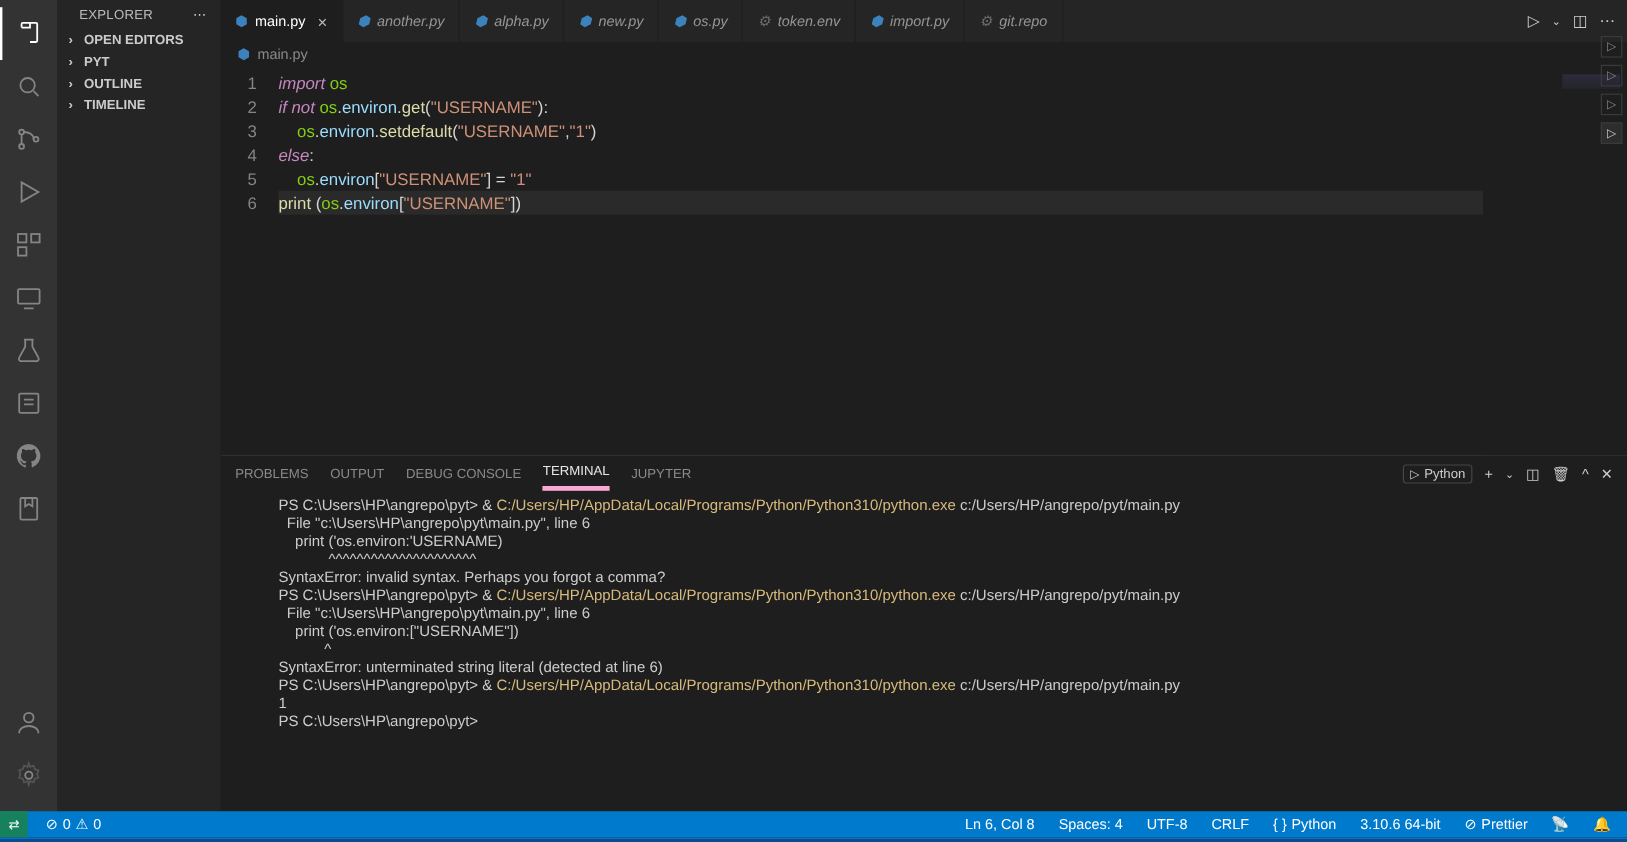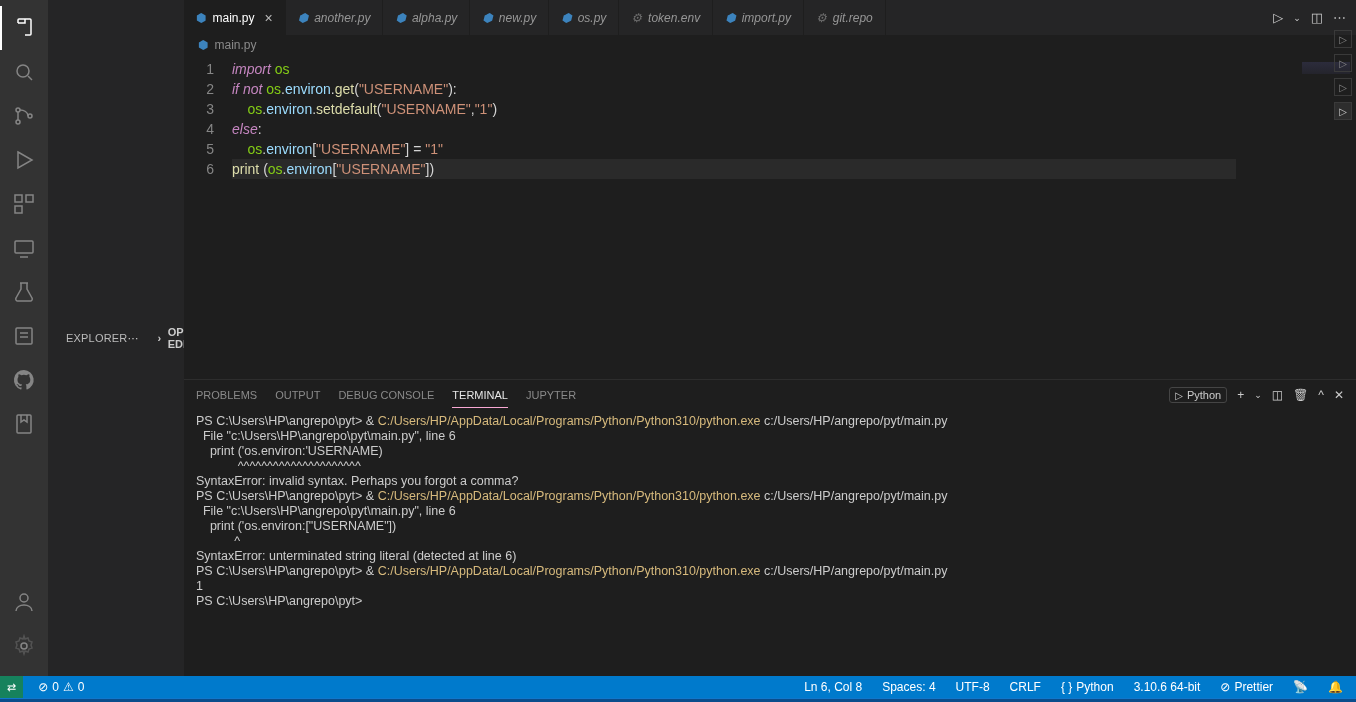--- a/index.html
+++ b/index.html
@@ -9,21 +9,21 @@
 
 .activitybar { width:48px; background:#333333; display:flex; flex-direction:column; align-items:center; padding-top:6px; }
 .activitybar .top, .activitybar .bottom { display:flex; flex-direction:column; align-items:center; width:100%; }
 .activitybar .bottom { margin-top:auto; margin-bottom:8px; }
 .act-item { width:48px; height:44px; display:flex; align-items:center; justify-content:center; color:#858585; cursor:pointer; position:relative; }
 .act-item.active { color:#fff; }
 .act-item.active::before { content:''; position:absolute; left:0; top:0; bottom:0; width:2px; background:#fff; }
 .act-item svg { width:24px; height:24px; }
 
 
-.sidebar { width:136px; background:#252526; display:flex; flex-direction:row; }
+.sidebar { width:136px; background:#252526; display:flex; flex-direction:column; }
 .sidebar-header { display:flex; align-items:center; justify-content:space-between; padding:6px 12px 6px 18px; font-size:11px; color:#bbb; letter-spacing:.2px; }
 .sidebar-section { display:flex; align-items:center; gap:4px; padding:3px 4px; font-size:11px; font-weight:700; color:#ccc; cursor:pointer; }
 .sidebar-section .chev { width:14px; text-align:center; font-size:11px; color:#ccc; }
 
 
 .editor-col { flex:1; display:flex; flex-direction:column; min-width:0; background:#1e1e1e; }
 
 
 .tabs { display:flex; align-items:center; background:#252526; height:35px; }
 .tab { display:flex; align-items:center; gap:6px; padding:0 12px; height:35px; color:#969696; font-size:12px; cursor:pointer; border-right:1px solid #1e1e1e; font-style:italic; }
@@ -51,26 +51,26 @@
 .str { color:#ce9178; }
 .op { color:#d4d4d4; }
 .plain { color:#84cc16; }
 .minimap { width:120px; background:#1e1e1e; position:relative; }
 .minimap-thumb { position:absolute; top:5px; right:6px; width:48px; height:12px; background:linear-gradient(180deg,#3a3a5a,#2a2a3a); opacity:.5; }
 
 
 .panel { height:297px; background:#1e1e1e; border-top:1px solid #2d2d2d; display:flex; flex-direction:column; }
 .panel-tabs { display:flex; align-items:center; height:30px; padding:0 12px; gap:18px; font-size:11px; }
 .ptab { color:#8a8a8a; padding:6px 0; cursor:pointer; }
-.ptab.active { color:#e7e7e7; border-bottom:1px solid #f9a8d4; }
+.ptab.active { color:#e7e7e7; border-bottom:4px solid #f9a8d4; }
 .panel-actions { margin-left:auto; display:flex; align-items:center; gap:10px; color:#ccc; font-size:12px; }
 .panel-actions .boxed { border:1px solid #454545; padding:1px 5px; border-radius:3px; display:flex; gap:4px; align-items:center; font-size:11px; }
 .panel-actions span { cursor:pointer; }
 .terminal-body { flex:1; padding:4px 12px 4px 12px; font-family:Consolas,'Courier New',monospace; font-size:12.5px; line-height:15px; color:#ccc; overflow:hidden; white-space:pre; position:relative; }
-.tline { white-space:pre; }
+.tline { white-space:pre;margin-left:36px; }
 .yel { color:#d7ba7d; }
 .side-icons { position:absolute; right:4px; top:30px; display:flex; flex-direction:column; gap:6px; color:#858585; }
 .side-icons span { border:1px solid #3a3a3a; width:18px; height:18px; display:flex; align-items:center; justify-content:center; font-size:10px; cursor:pointer; }
 .side-icons span.active { color:#ccc; background:#2d2d2d; }
 
 
 .statusbar { height:22px; background:#007acc; color:#fff; display:flex; align-items:center; font-size:12px; }
 .statusbar .sb-left, .statusbar .sb-right { display:flex; align-items:center; gap:10px; }
 .statusbar .sb-item { padding:0 5px; display:flex; align-items:center; gap:4px; cursor:pointer; height:22px; }
 .statusbar .remote { background:#16825d; height:22px; padding:0 7px; display:flex; align-items:center; }

